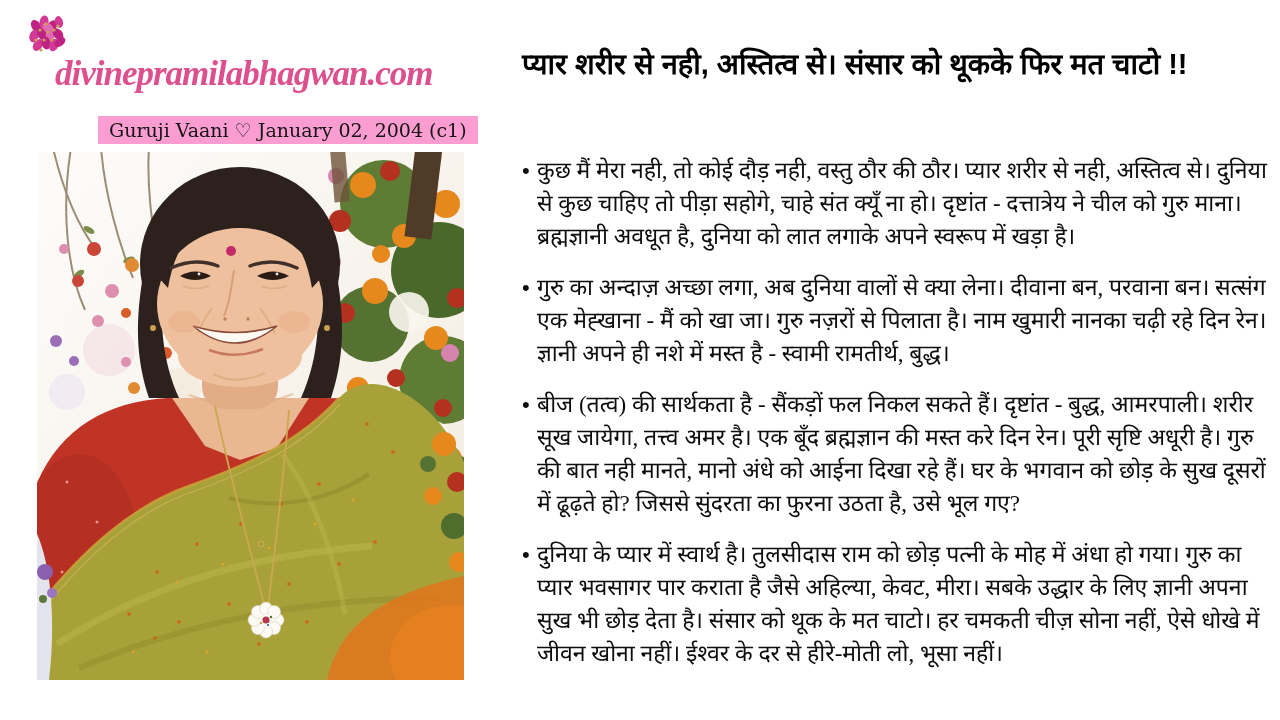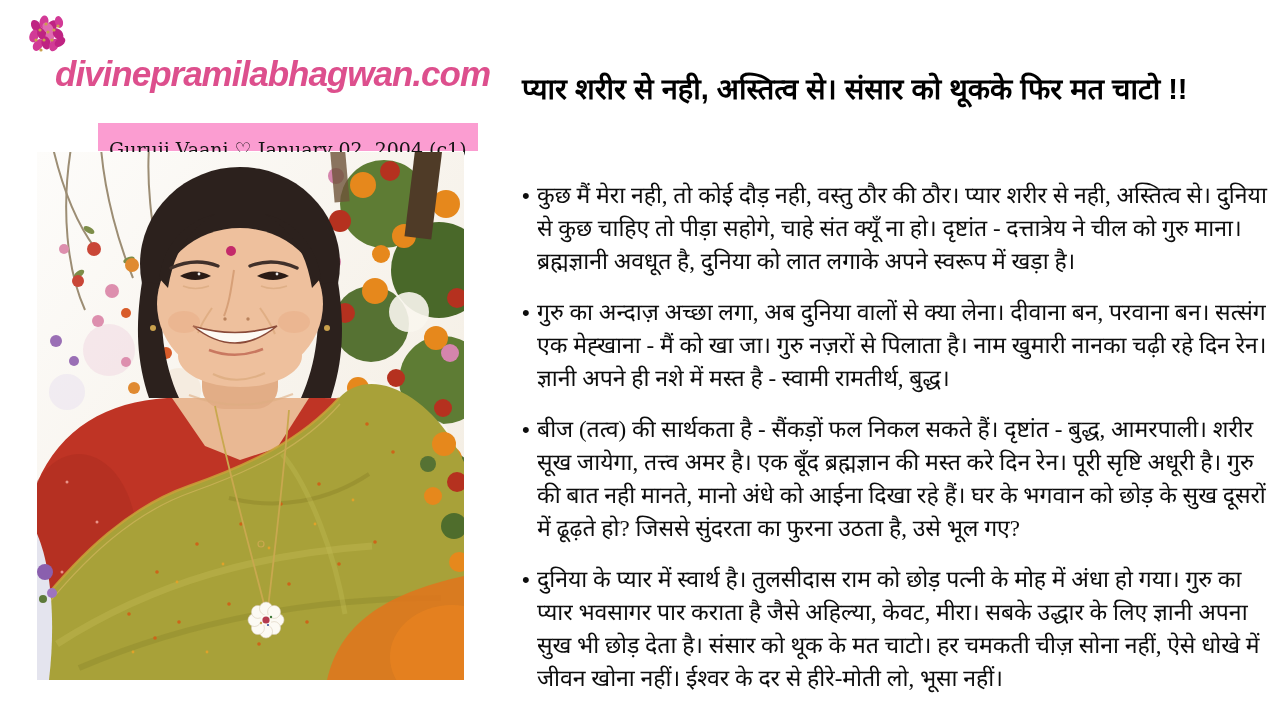--- a/index.html
+++ b/index.html
@@ -12,46 +12,45 @@
     color:var(--text-black,#0d0d0d);
   }
   .page { position:absolute; inset:0; }
 
   
   .logo-flowers {
     position:absolute; left:26px; top:12px; width:40px; height:46px;
   }
   .site-title {
     position:absolute; left:55px; top:54px;
-    font-family:Liberation Sans, sans-serif;
+    font-family:Liberation Serif, serif;
     font-style:italic; font-weight:700;
     font-size:35px; letter-spacing:-1px;
     color:var(--brand-pink,#dd4f8d);
     white-space:nowrap;
   }
   .date-banner {
     position:absolute; left:98px; top:116px;
-    height:28px; line-height:28px; padding:12px 11px;
+    height:28px; line-height:28px; padding:0 11px;
     background:var(--banner-pink,#fb9dd1);
     font-family:"DejaVu Serif","Liberation Serif",serif;
     font-size:19px; color:#141414;
     white-space:nowrap;
-    margin-top:7px;
   }
 
   
   .portrait {
     position:absolute; left:37px; top:152px; width:427px; height:528px;
     overflow:hidden;
   }
   .portrait svg { display:block; width:100%; height:100%; }
 
   
   .content {
-    position:absolute; left:522px; top:46px; width:748px;margin-top:25px;
+    position:absolute; left:522px; top:46px; width:748px;
   }
   .headline {
     font-size:29px; font-weight:700; line-height:1.3;
     white-space:nowrap; color:#000;
     margin-bottom:70px;
   }
   .bullet {
     display:flex;
     font-size:23px; line-height:33px;
     margin-bottom:18px;

